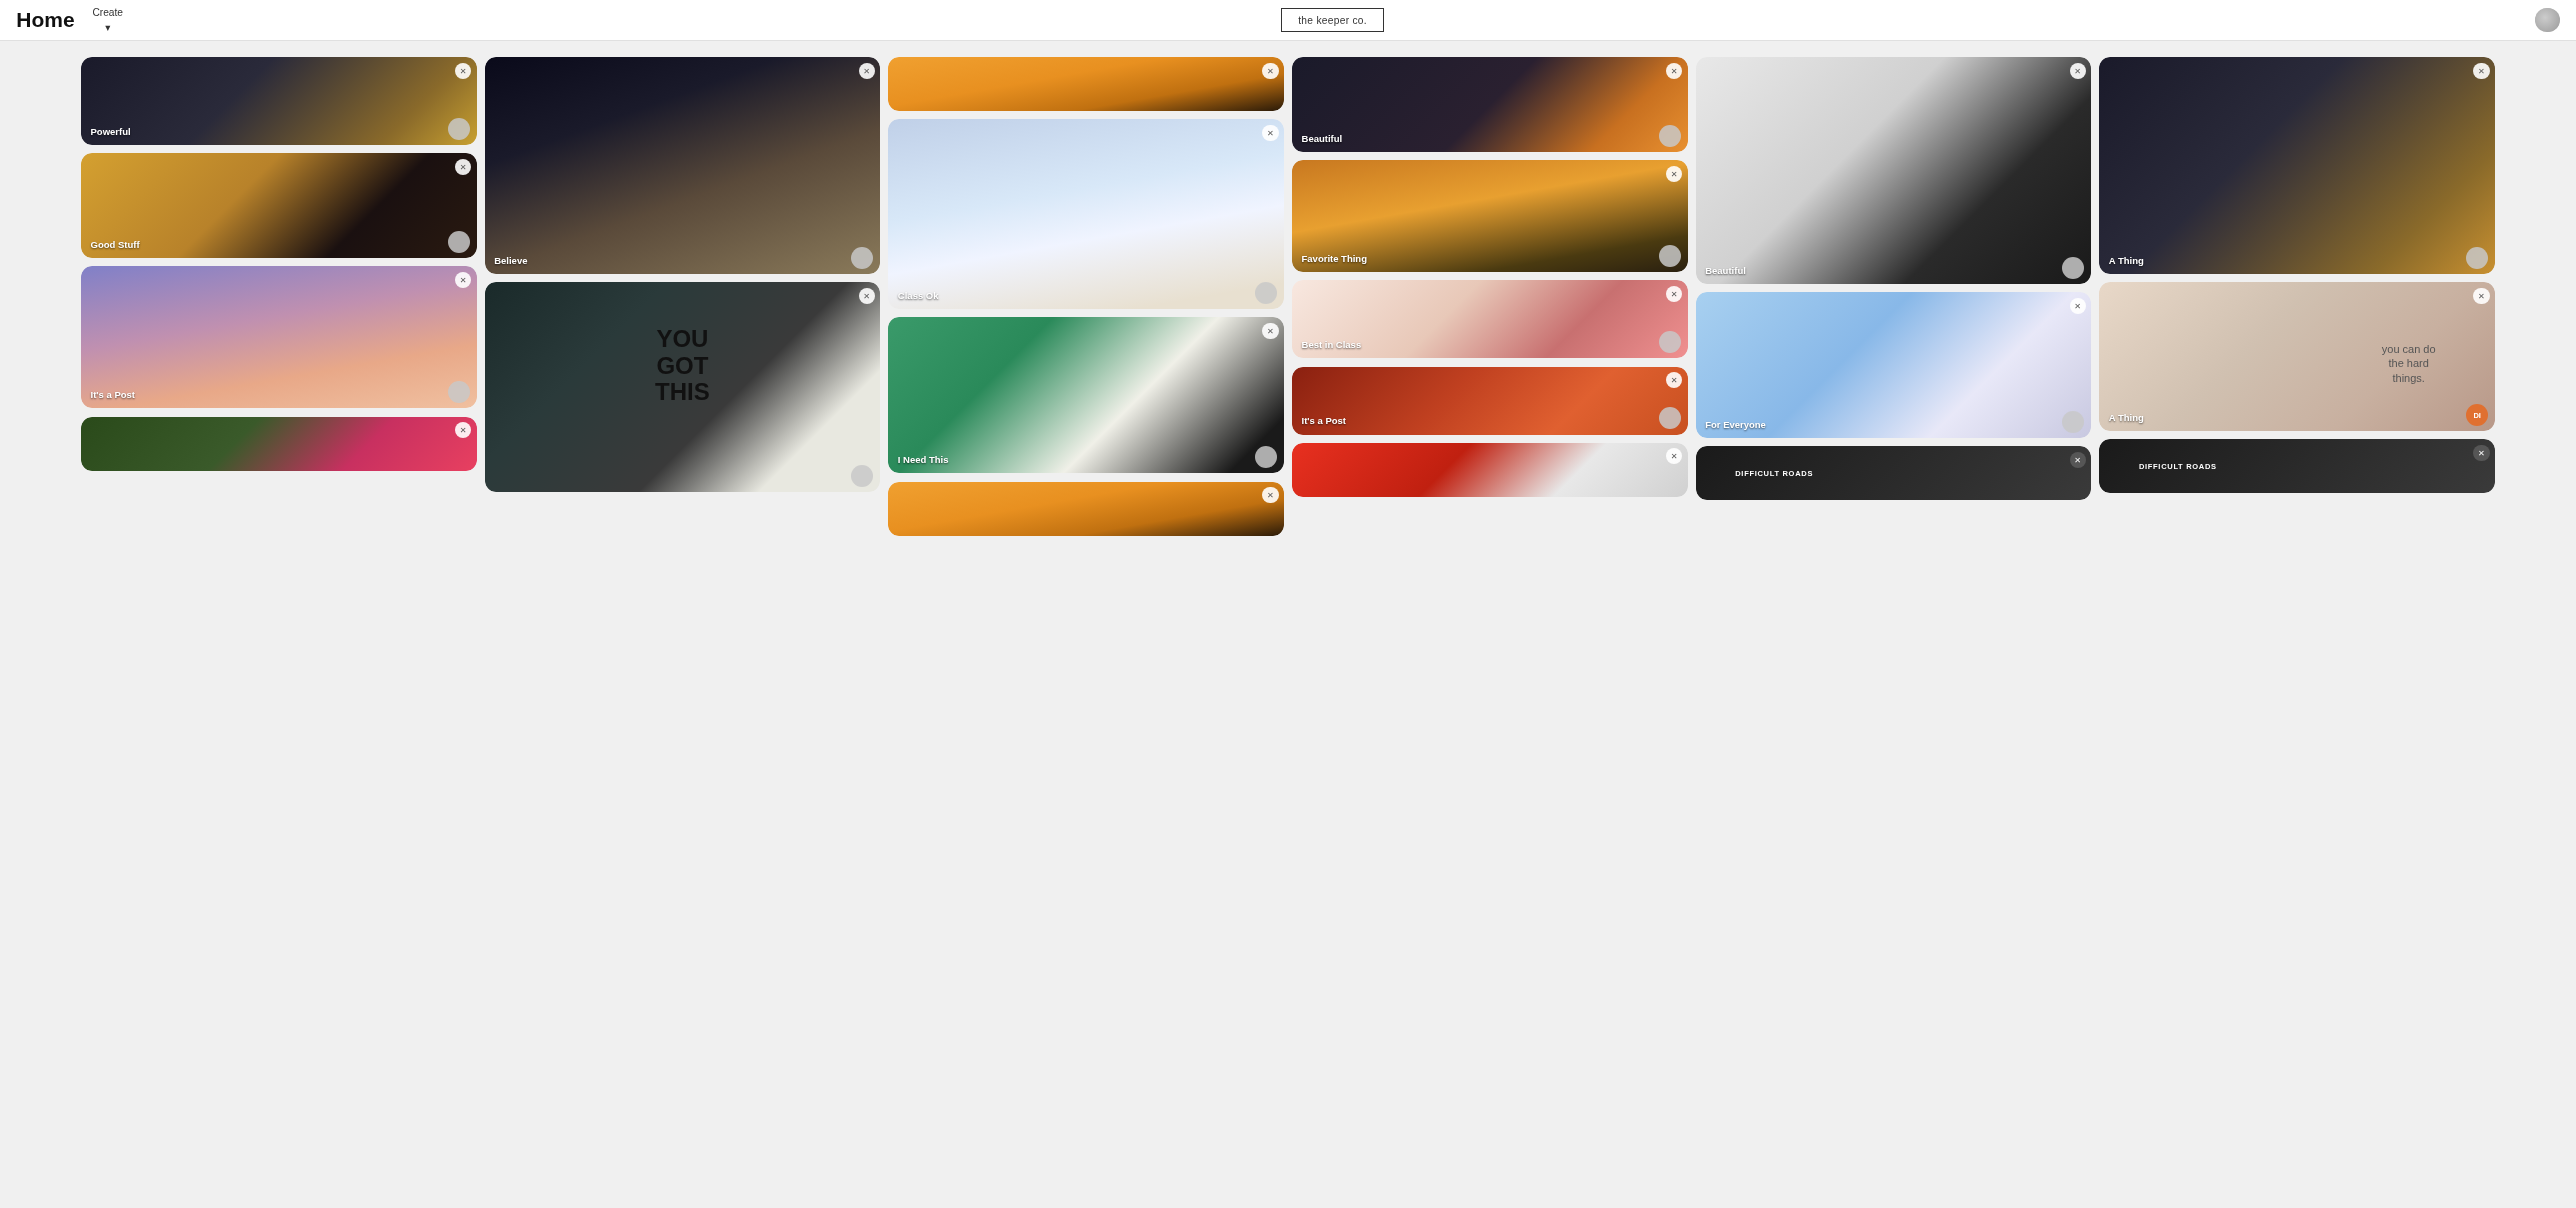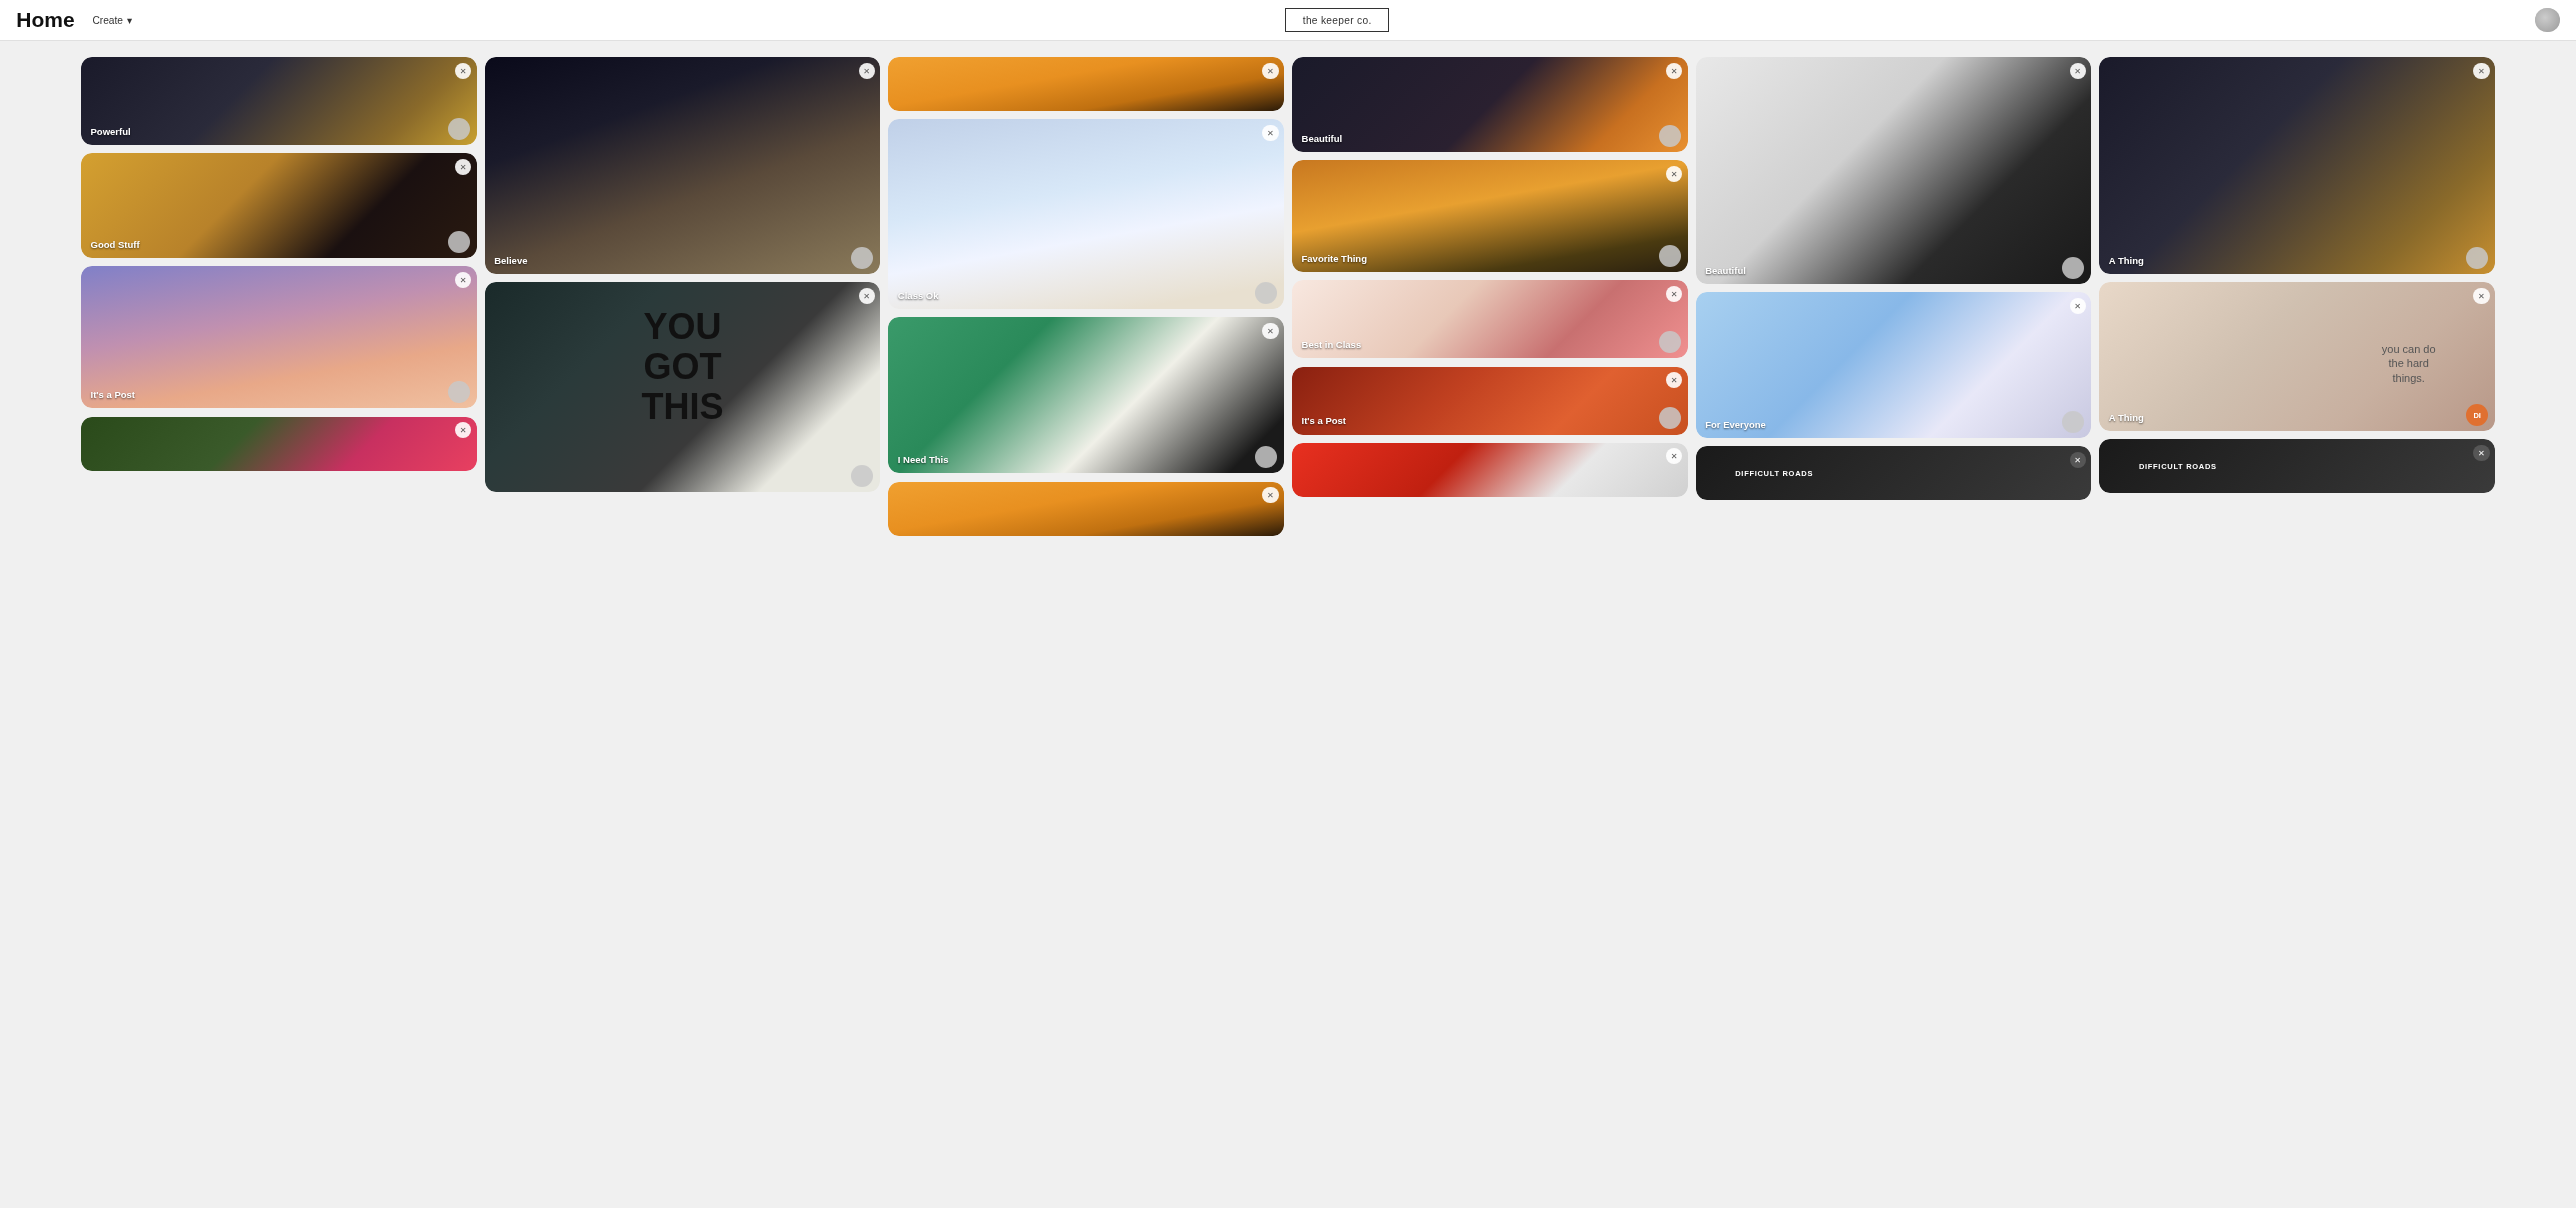--- a/index.html
+++ b/index.html
@@ -27,20 +27,21 @@
       display: flex;
       align-items: center;
       gap: 4px;
       background: none;
       border: none;
       font-size: 10.2px;
       color: #333;
       cursor: pointer;
       padding: 4.1px 6.8px;
       border-radius: 4.1px;
+      flex-direction: column;
     }
     .header-logo {
       margin: 9px auto;
       border: 0.7px solid #333;
       padding: 5.4px 16.3px;
       font-size: 10.2px;
       letter-spacing: 0.3px;
       color: #333;
     }
     .header-avatar {
@@ -210,21 +211,21 @@
     }
     .photo-difficult {
       background: linear-gradient(135deg, #1a1a1a 0%, #2a2a2a 50%, #3a3a3a 100%);
       min-height: 54px;
     }
     .lightbox-text {
       position: absolute;
       top: 40%;
       left: 50%;
       transform: translate(-50%, -50%);
-      font-size: 36px;
+      font-size: 24px;
       font-weight: 900;
       color: #111;
       text-align: center;
       line-height: 1.1;
     }
     .hard-things-text {
       position: absolute;
       top: 40%;
       right: 15%;
       font-size: 11px;

